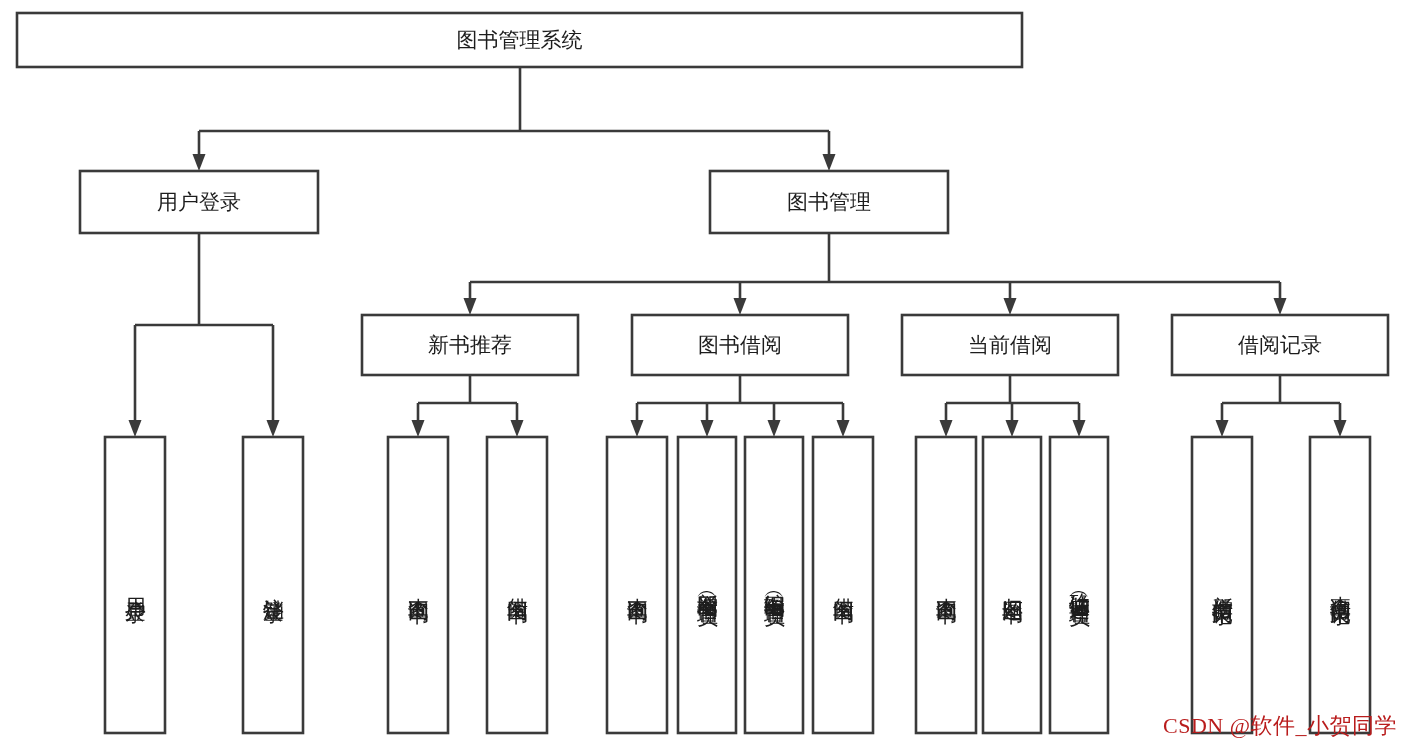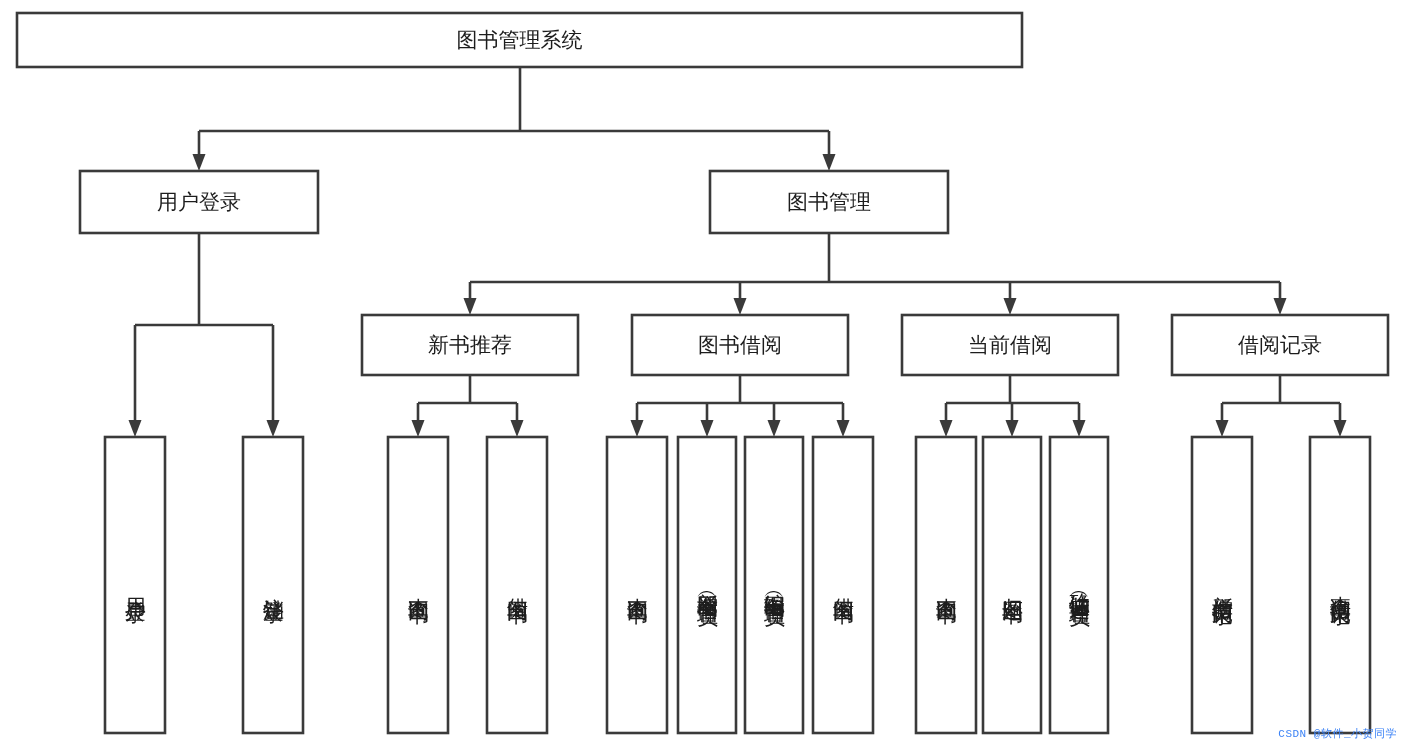--- a/index.html
+++ b/index.html
@@ -60,23 +60,23 @@
     display: flex;
     align-items: center;
     justify-content: center;
     white-space: nowrap;
     pointer-events: none;
   }
   .watermark {
     position: absolute;
     right: 8px;
     bottom: 6px;
-    font-family: Liberation Mono, monospace;
-    font-size: 11px;
-    color: #3b82f6;
+    font-family: Liberation Serif, serif;
+    font-size: 22px;
+    color: #b91c1c;
     letter-spacing: 0.5px;
     white-space: nowrap;
   }
 </style>
 </head>
 <body>
 
 <div id="diagram-root">
   <svg class="diagram-canvas" viewBox="0 0 1405 747">
     <g id="connector-layer">

